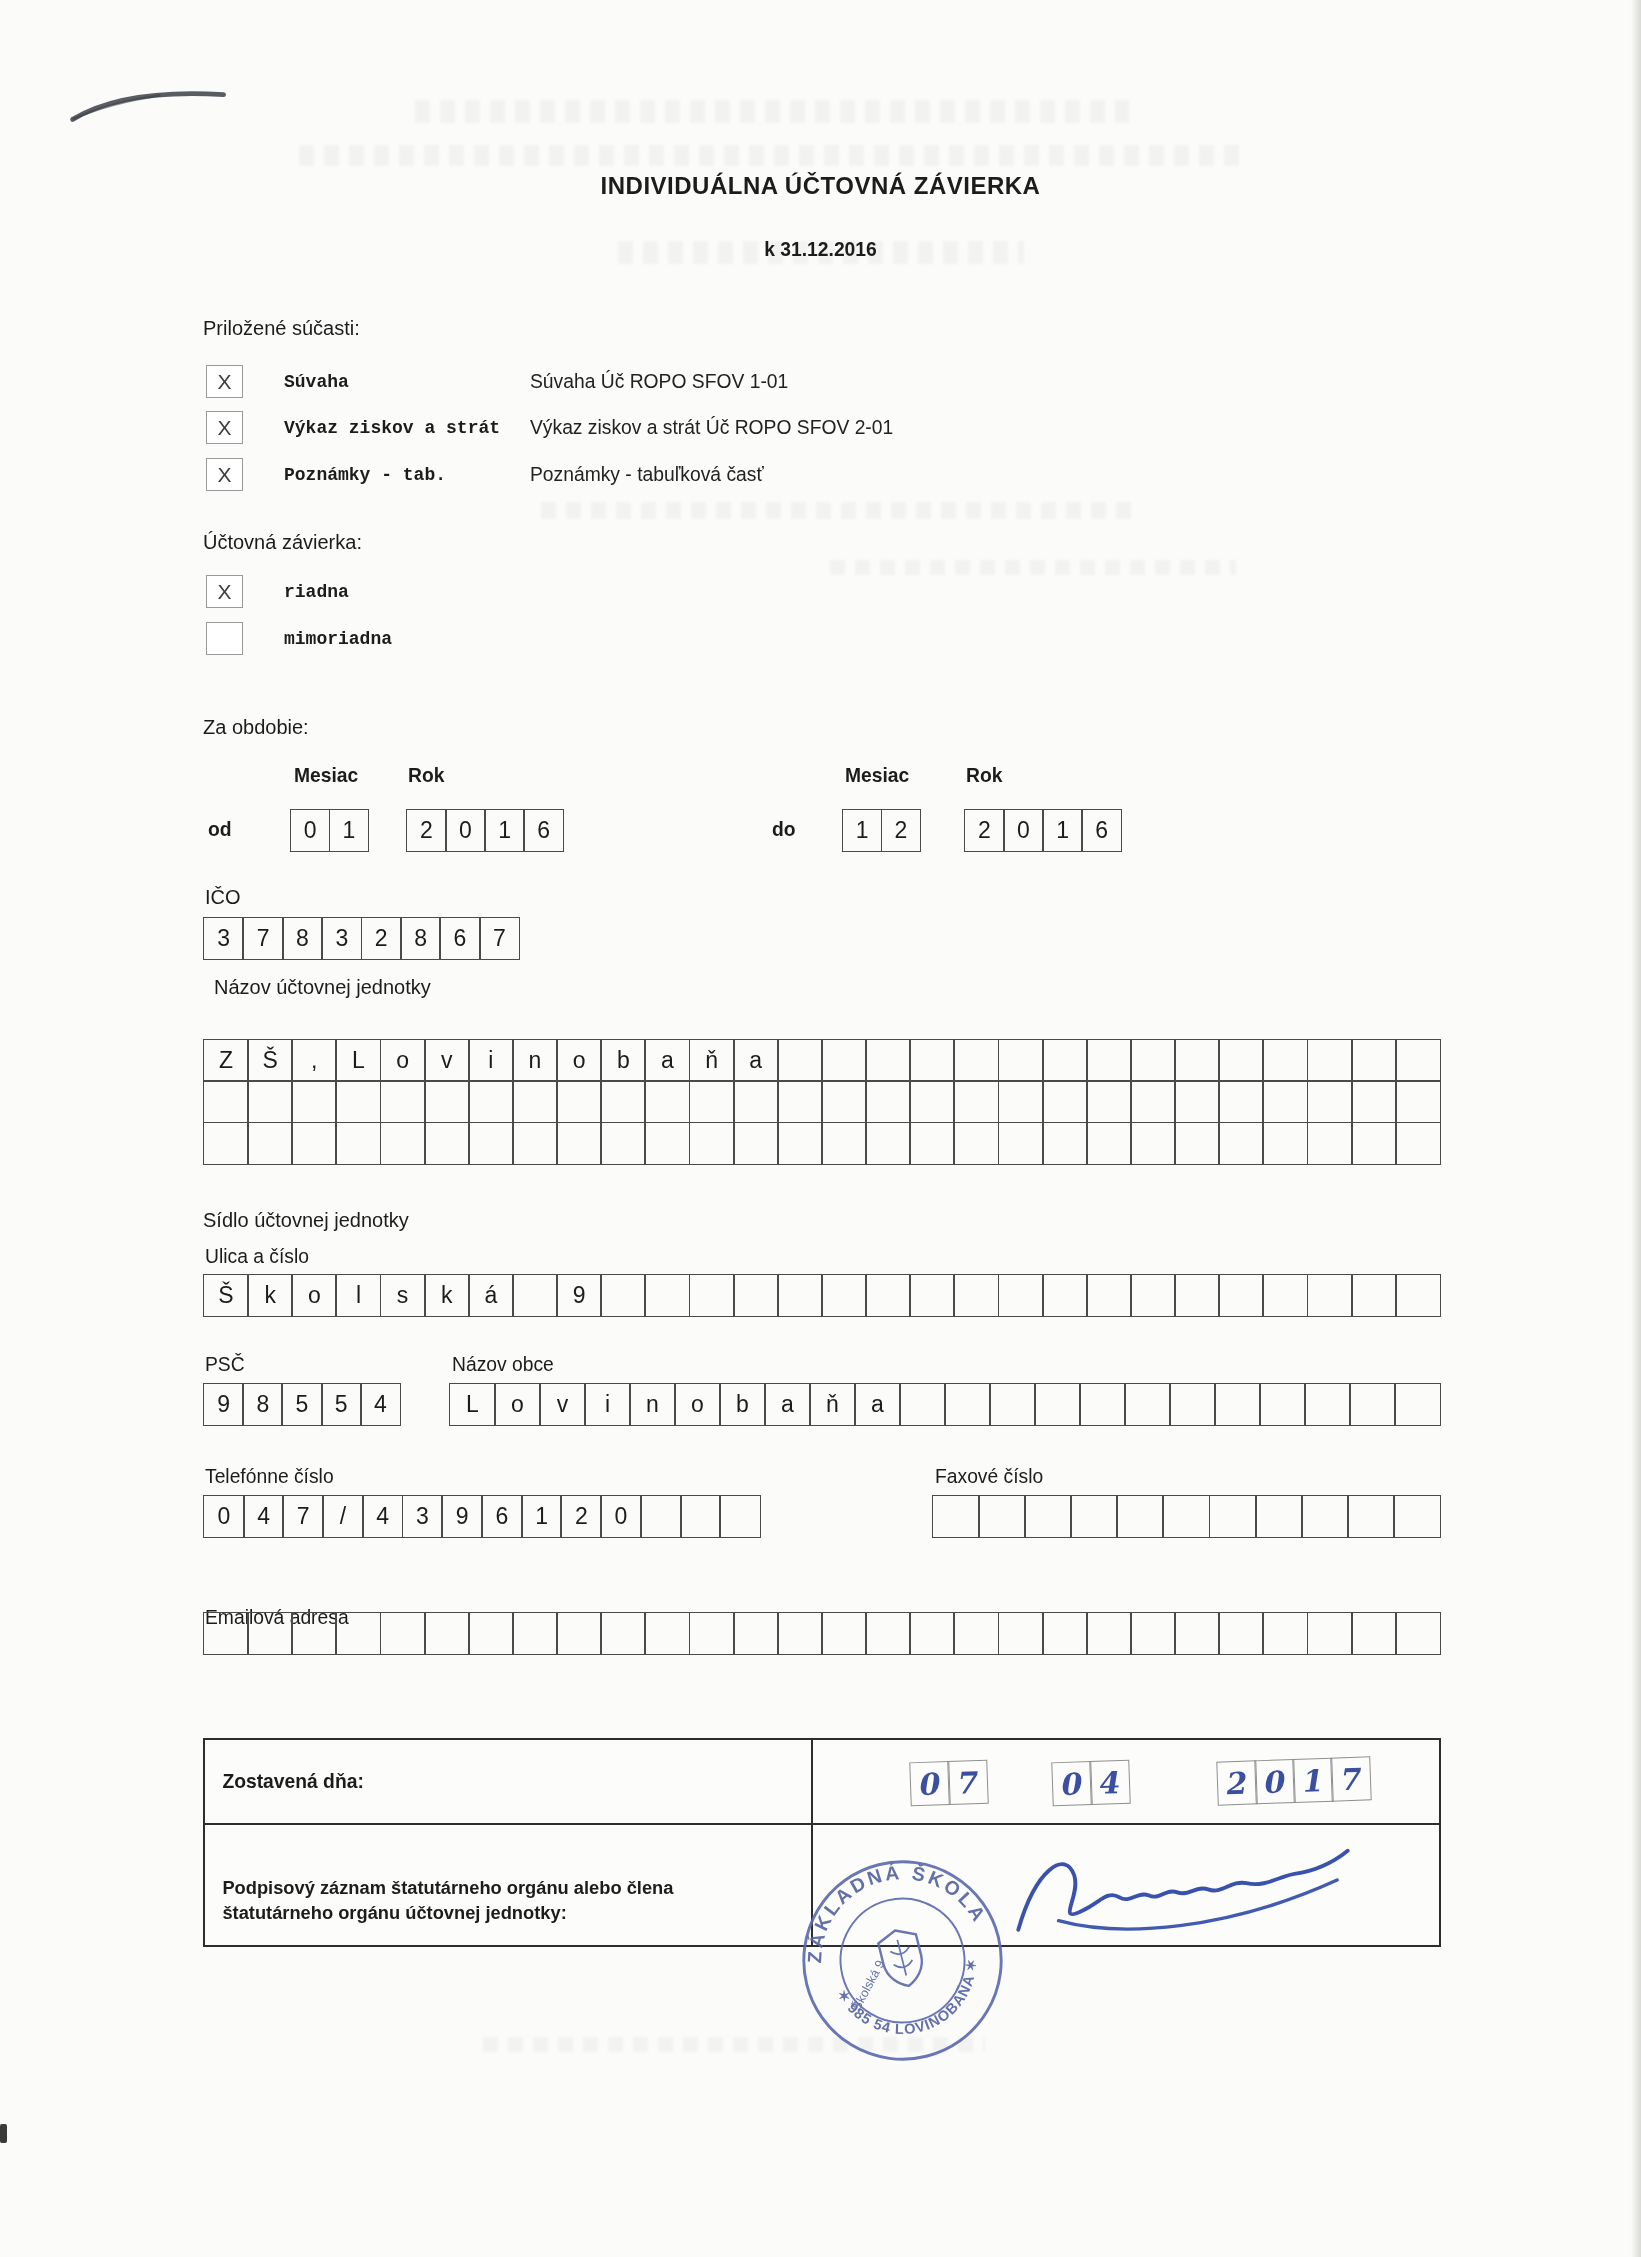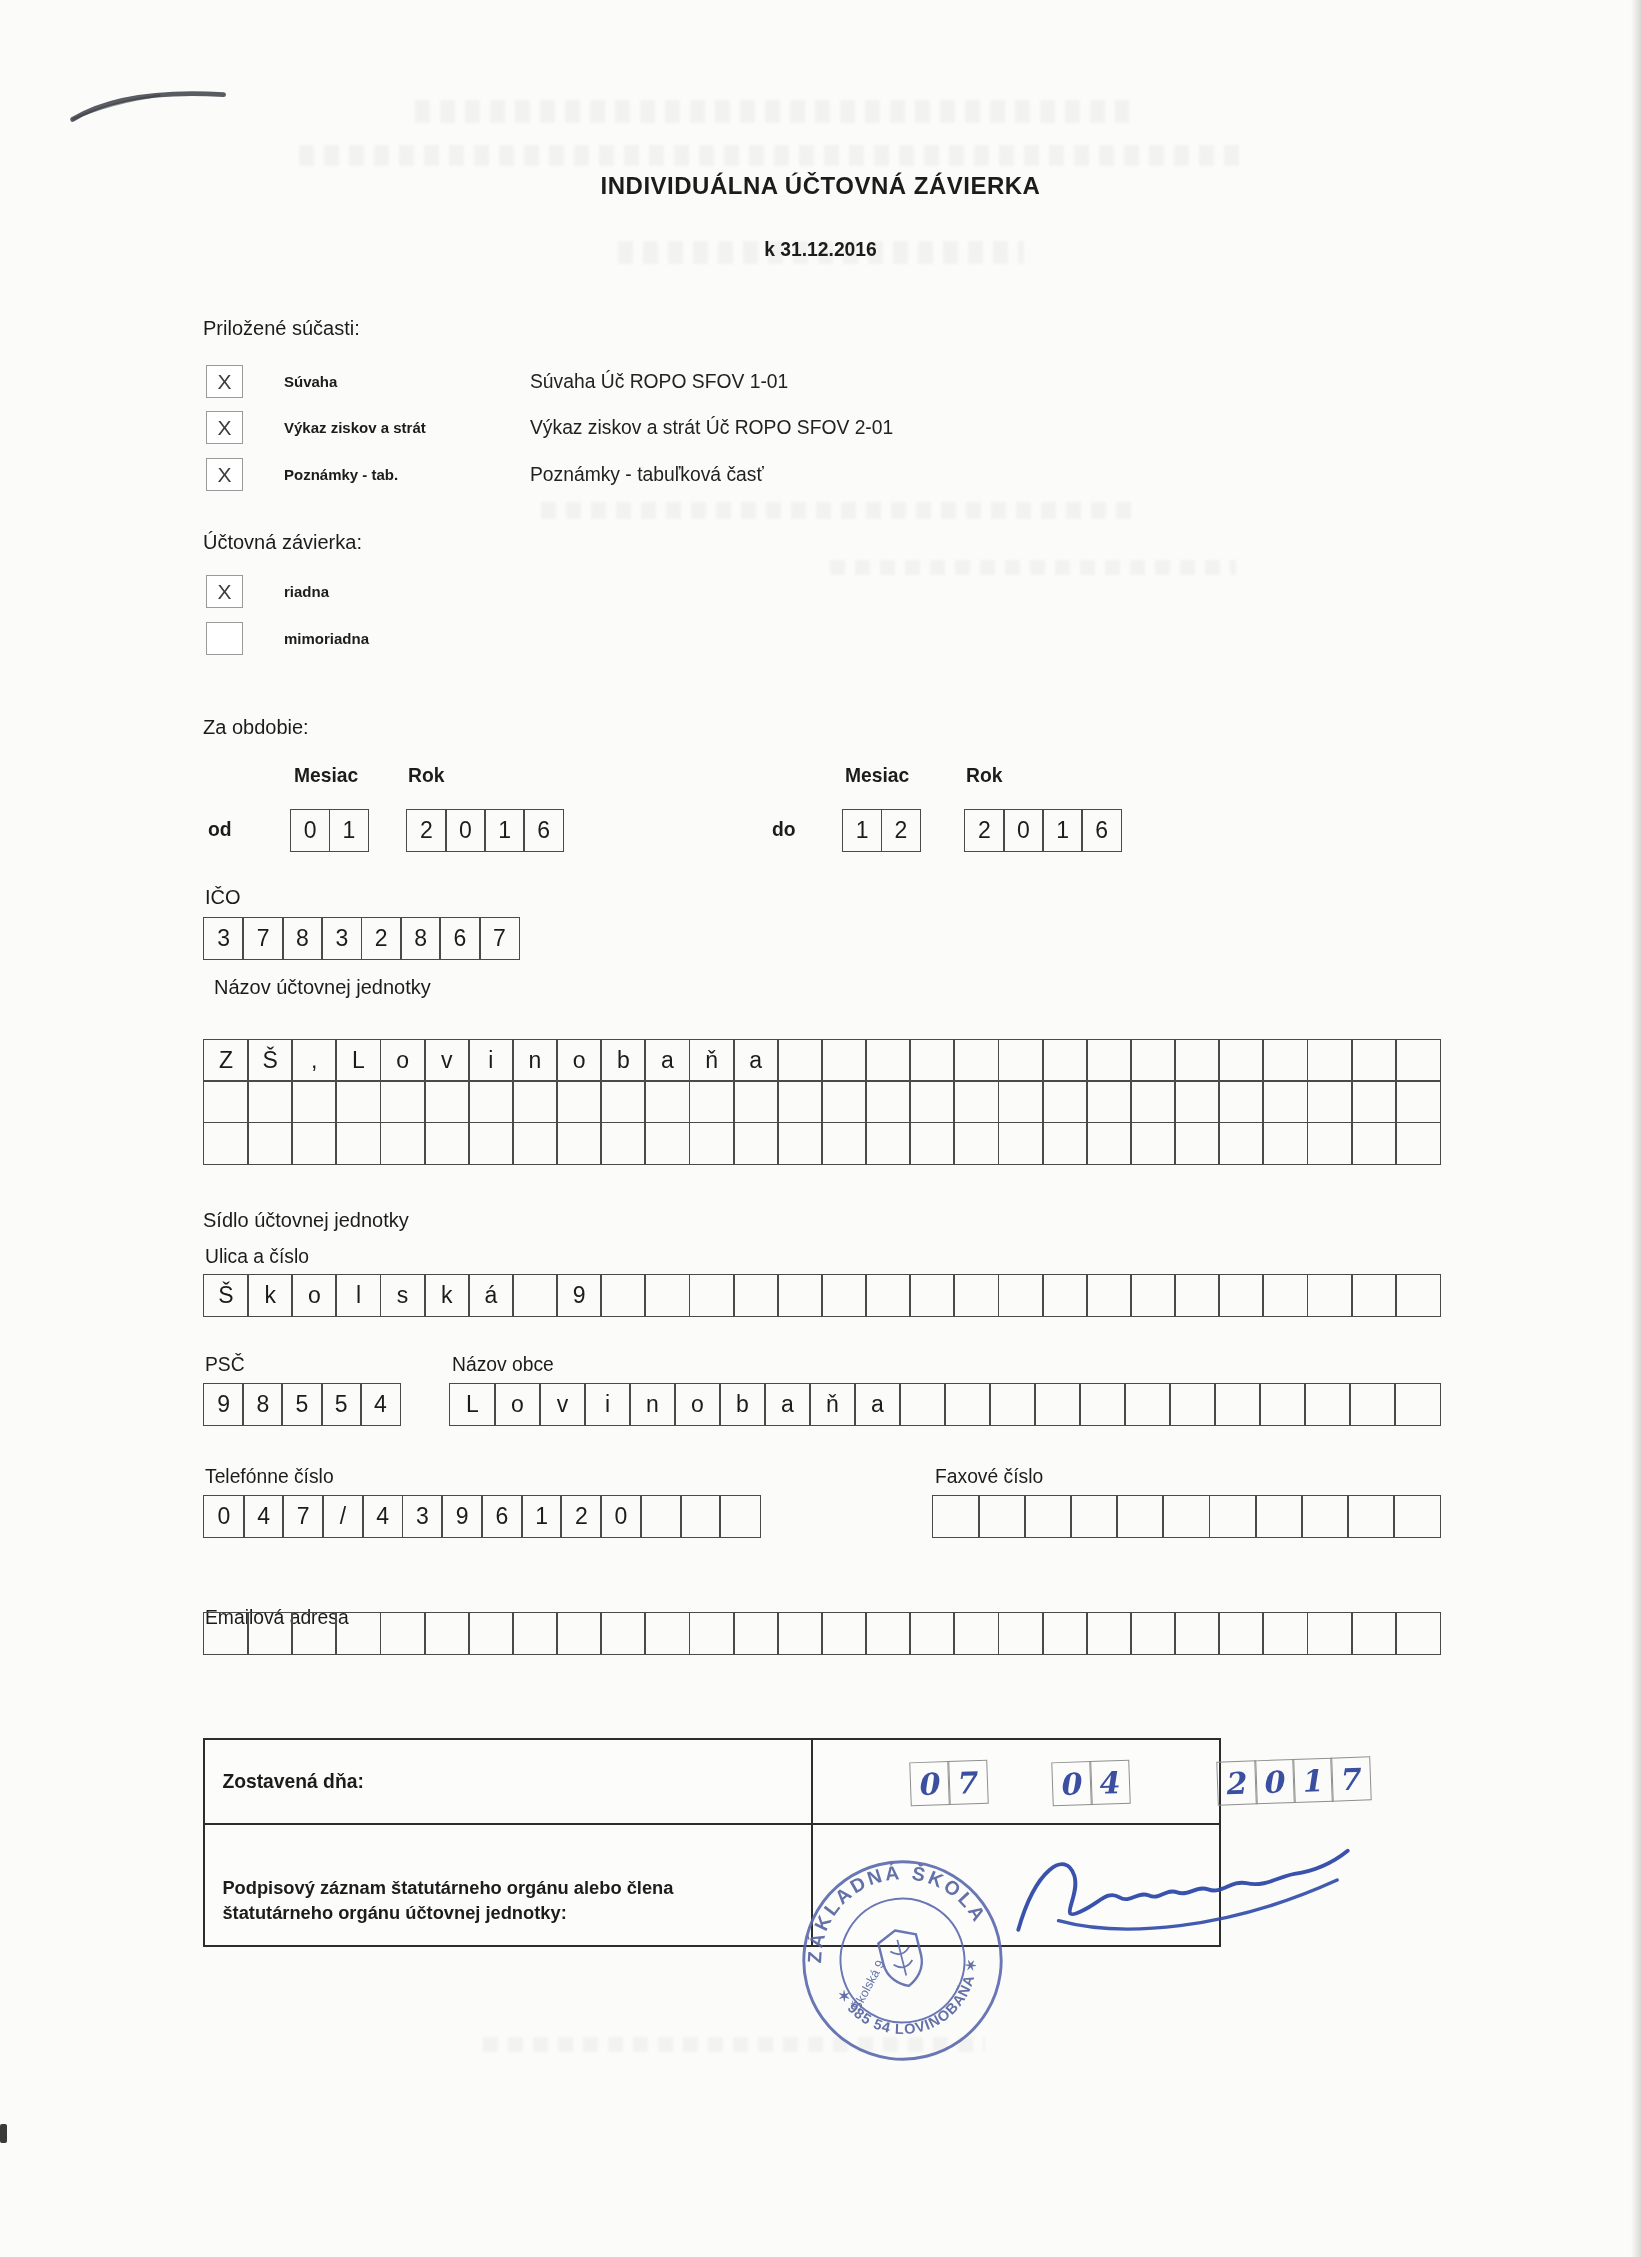--- a/index.html
+++ b/index.html
@@ -8,21 +8,21 @@
   .abs{position:absolute;}
   .title{width:100%;text-align:center;font-weight:bold;font-size:24px;letter-spacing:0.5px;}
   .subtitle{width:100%;text-align:center;font-weight:bold;font-size:19.3px;}
   .sec{font-weight:normal;font-size:20px;}
   .lbl{font-size:19.3px;}
   .lbl-b{font-size:19.3px;font-weight:bold;}
   .small-b{font-size:18.3px;font-weight:bold;line-height:1.4;}
   .att-row{display:flex;align-items:center;}
   .checkbox{width:37px;height:33px;border:1.9px solid #9a9a9a;background:#fff;box-sizing:border-box;
             display:flex;align-items:center;justify-content:center;font-size:21px;color:#3e3e3e;flex:0 0 37px;}
-  .att-row .lab{margin-left:41px;width:246px;font-weight:bold;font-size:15px;}
+  .att-row .lab{margin-left:41px;width:246px;font-weight:bold;font-size:18px;font-family:Liberation Mono, monospace;}
   .att-row .desc{font-size:19.3px;color:#222;}
   .grid{display:flex;}
   .grid .cell{flex:1 1 0;height:43px;box-sizing:border-box;border:1.9px solid #4a4a4a;margin-left:-1.9px;
               display:flex;align-items:center;justify-content:center;font-size:23px;background:transparent;}
   .grid .cell:first-child{margin-left:0;}
   .hand{display:flex;transform:rotate(-2deg);}
   .hand .cell{width:40px;height:44px;flex:0 0 40px;box-sizing:border-box;border:1.9px solid #8f8f8f;margin-left:-1.9px;
               display:flex;align-items:center;justify-content:center;
               font-family:"DejaVu Serif",serif;font-style:italic;font-weight:600;
               font-size:30px;color:#3b4fa0;}
@@ -347,21 +347,21 @@
       <span class="cell"></span>
       <span class="cell"></span>
       <span class="cell"></span>
       <span class="cell"></span>
       <span class="cell"></span>
       <span class="cell"></span>
       <span class="cell"></span>
       <span class="cell"></span>
     </div>
 
-  <div class="abs tbl" style="left:203px;top:1738px;width:1018px;height:209px;">
+  <div class="abs tbl" style="left:203px;top:1738px;width:1238px;height:209px;">
     <div class="tc1">
       <span class="lbl-b">Zostavená dňa:</span>
     </div>
     <div class="tc2">
       <div class="hand" style="position:absolute;left:97px;top:21px;">
           <span class="cell">0</span>
           <span class="cell">7</span>
         </div>
       <div class="hand" style="position:absolute;left:239px;top:21px;">
           <span class="cell">0</span>

